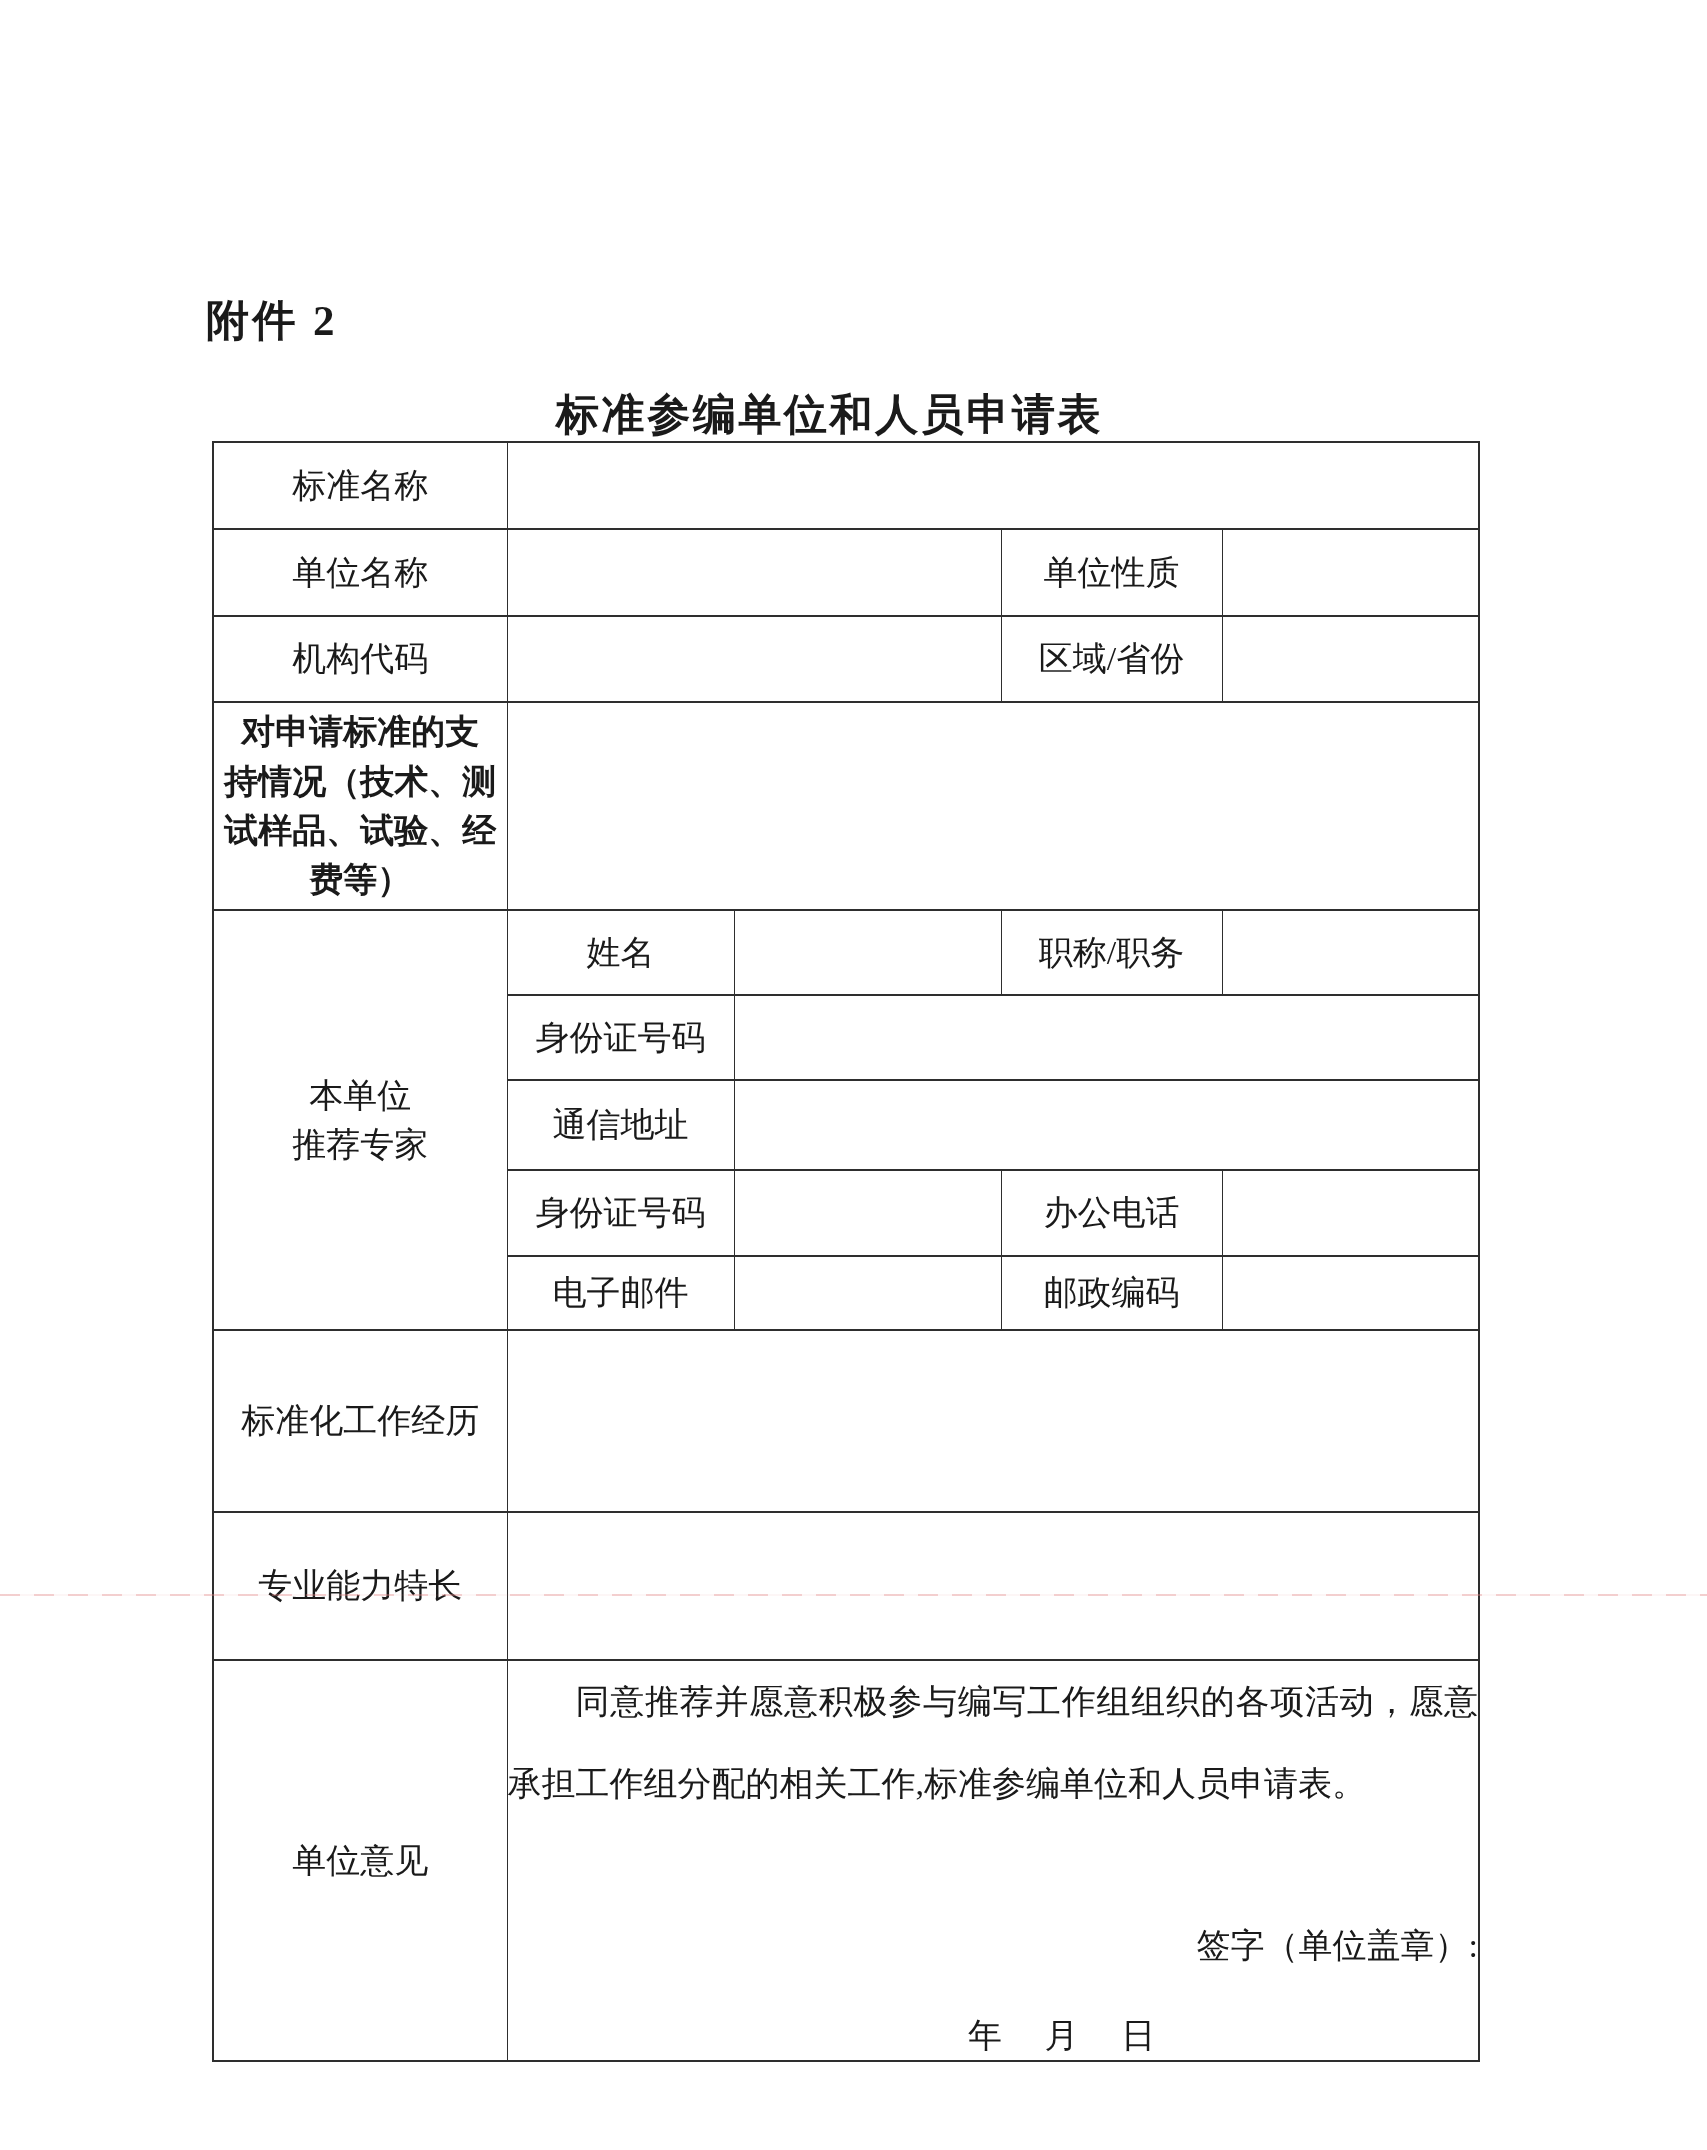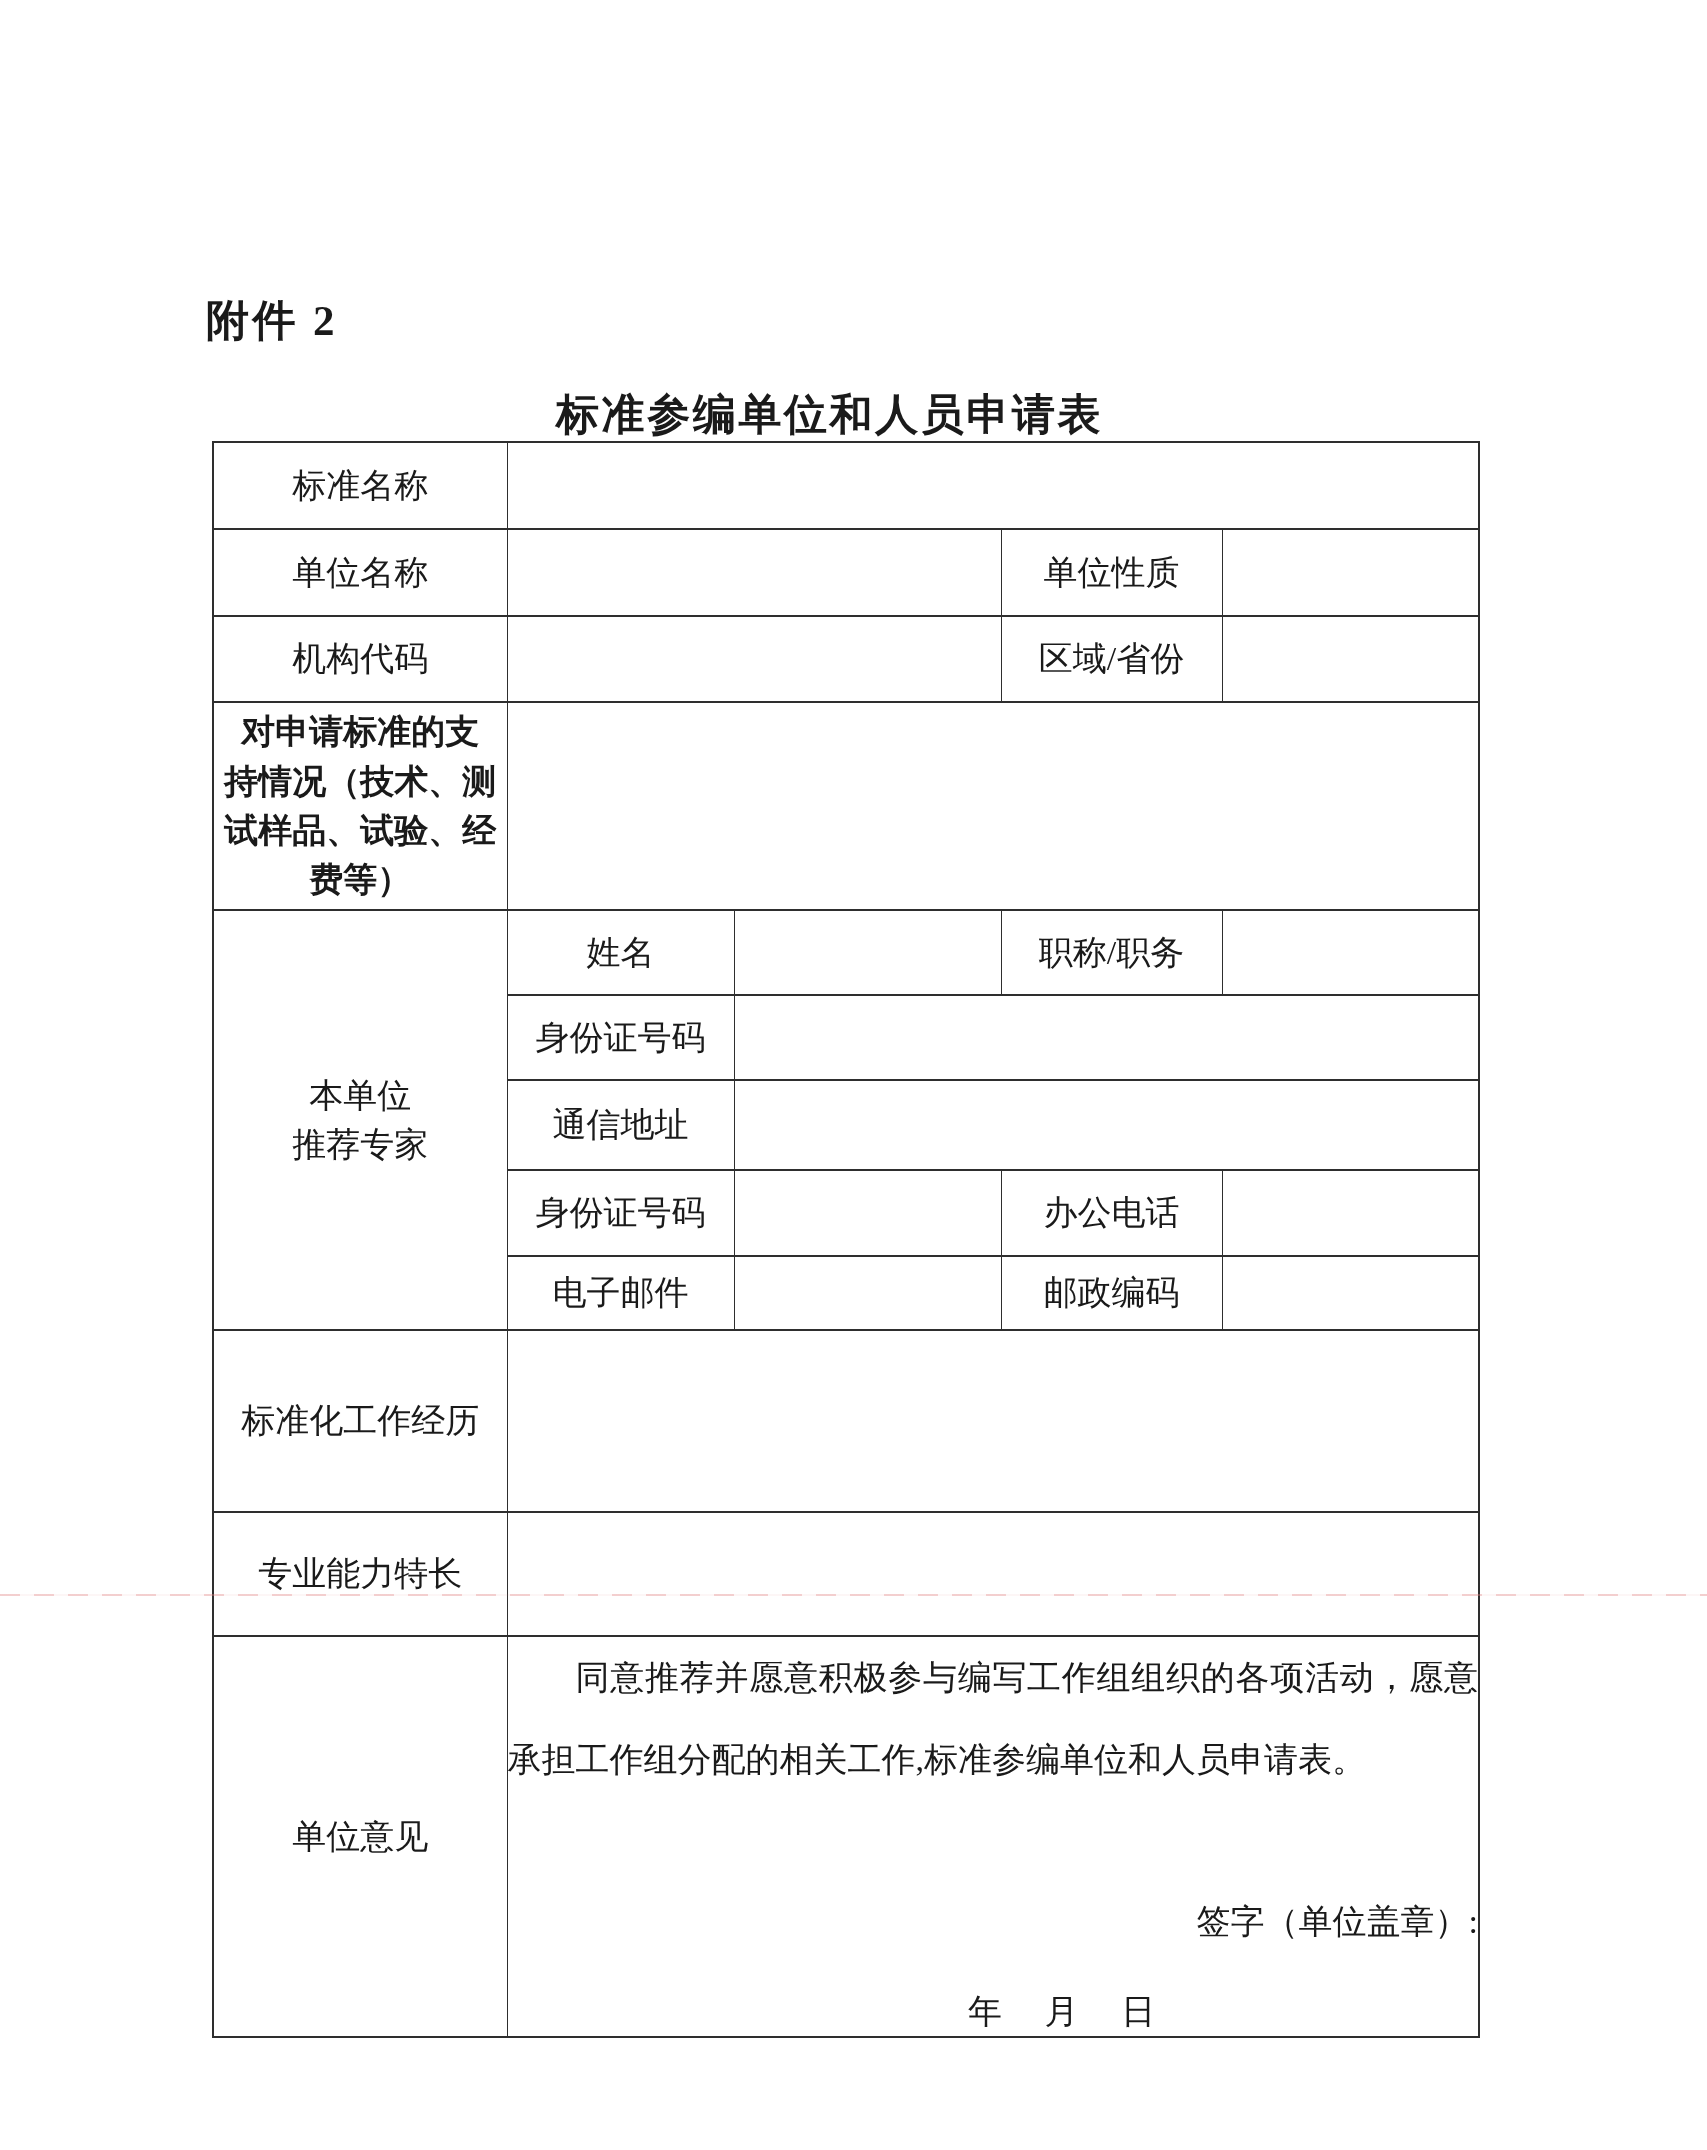--- a/index.html
+++ b/index.html
@@ -123,21 +123,21 @@
     <td></td>
     <td>邮政编码</td>
     <td></td>
   </tr>
 
   <tr style="height:182px">
     <td>标准化工作经历</td>
     <td colspan="4"></td>
   </tr>
 
-  <tr style="height:124px">
+  <tr style="height:148px">
     <td>专业能力特长</td>
     <td colspan="4"></td>
   </tr>
 
   <tr style="height:394px">
     <td>单位意见</td>
     <td colspan="4" class="opinion">
       <p class="opinion-text">同意推荐并愿意积极参与编写工作组组织的各项活动，愿意承担工作组分配的相关工作,标准参编单位和人员申请表。</p>
       <div class="sign-line">签字（单位盖章）:</div>
       <div class="date-line">年　月　日</div>

